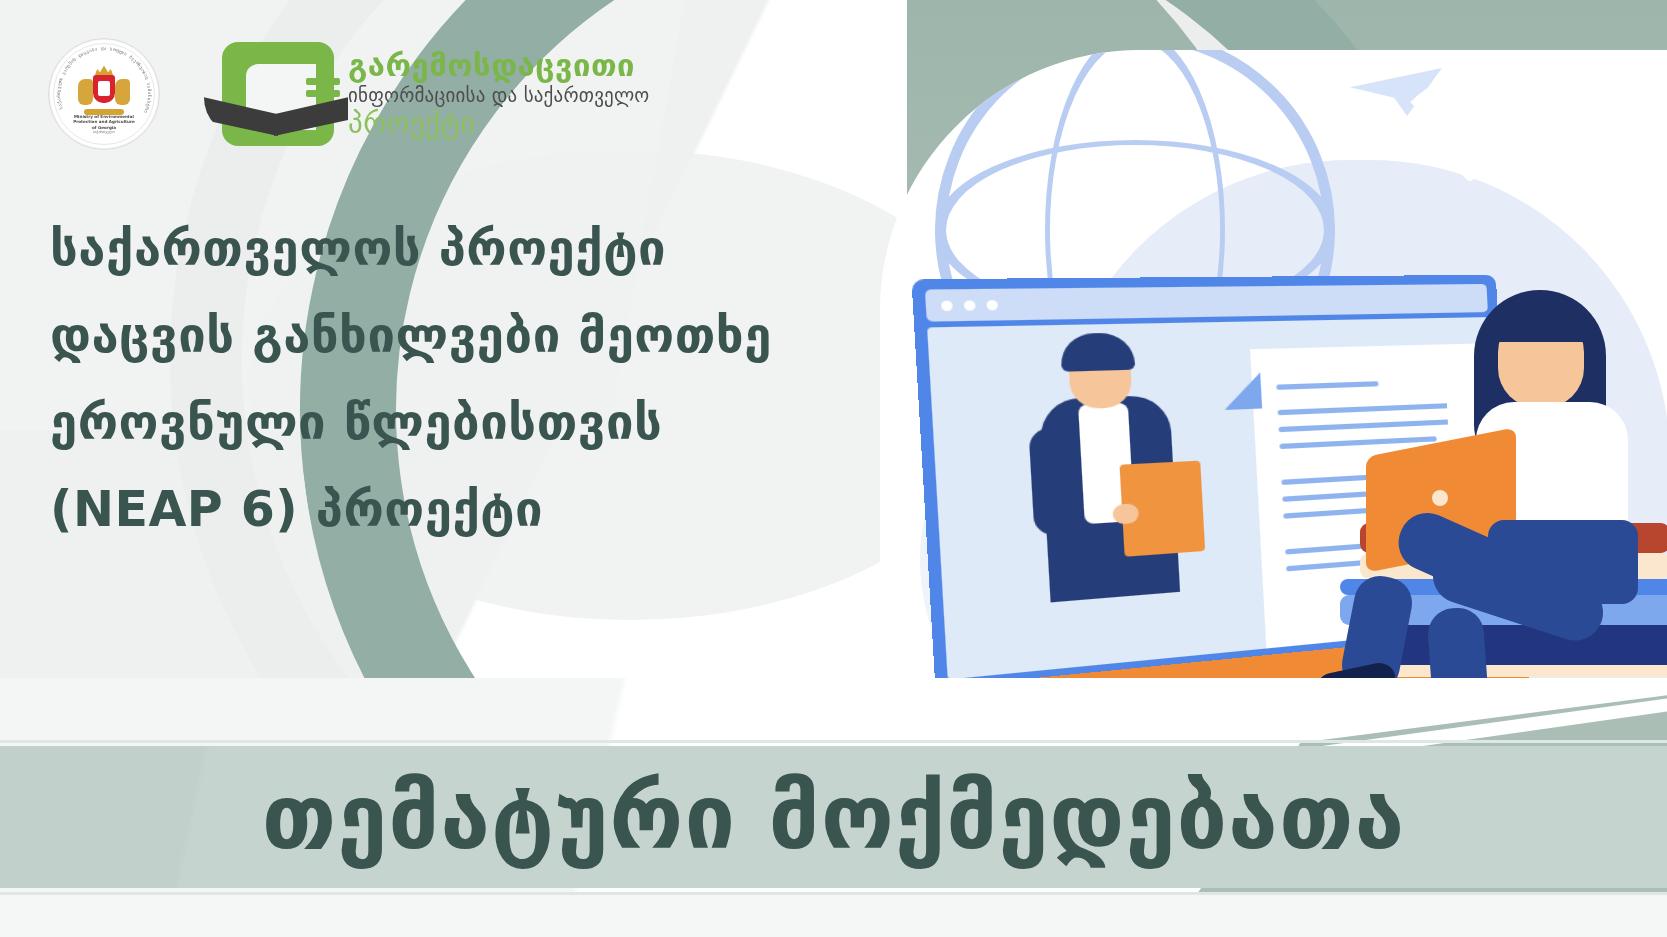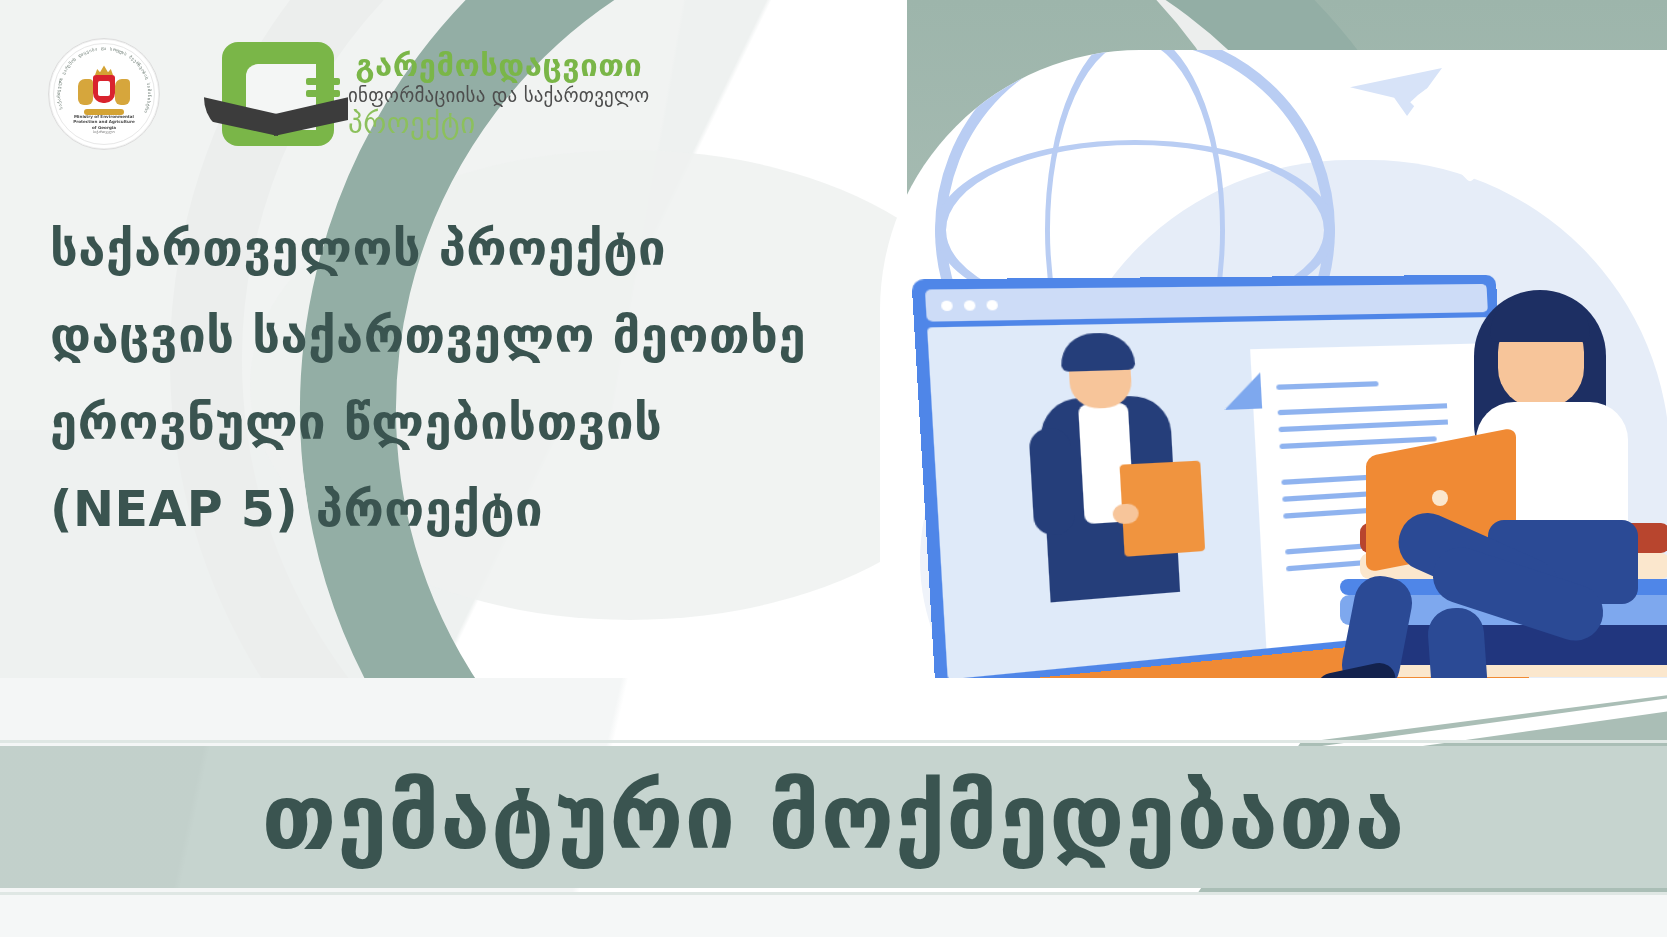--- a/index.html
+++ b/index.html
@@ -268,21 +268,21 @@
     clip-path:polygon(0 8%,100% 48%,100% 100%,0 62%);
   }
   .eiec-book-r{
     position:absolute;left:52px;top:52px;width:74px;height:42px;
     background:#3c3c3c;
     clip-path:polygon(0 48%,100% 8%,100% 62%,0 100%);
   }
   .eiec-bars{position:absolute;right:-6px;top:36px;}
   .eiec-bar{height:7px;background:#7ab648;border-radius:2px;margin-bottom:5px;}
   .eiec-text{display:flex;flex-direction:column;line-height:1;}
-  .eiec-l1{font-size:31px;font-weight:bold;color:#7ab648;letter-spacing:.5px;text-align:center;}
+  .eiec-l1{font-size:31px;font-weight:bold;color:#7ab648;letter-spacing:.5px;}
   .eiec-l2{font-size:19px;color:#4d4d4d;margin-top:5px;letter-spacing:.2px;}
   .eiec-l3{font-size:29px;color:#8cc05c;margin-top:4px;letter-spacing:.5px;}
 
   
   .title-block{
     position:absolute;left:50px;top:205px;z-index:40;width:700px;
   }
   .title-line{
     font-size:49px;line-height:87px;font-weight:bold;color:#3a5450;
     letter-spacing:.5px;white-space:nowrap;
@@ -546,23 +546,23 @@
       <div class="eiec-text">
         <div class="eiec-l1">გარემოსდაცვითი</div>
         <div class="eiec-l2">ინფორმაციისა და საქართველო</div>
         <div class="eiec-l3">პროექტი</div>
       </div>
     </div>
   </div>
 
   <div class="title-block">
     <div class="title-line">საქართველოს პროექტი</div>
-    <div class="title-line">დაცვის საქართველო მეოთხე</div>
+    <div class="title-line">დაცვის განხილვები მეოთხე</div>
     <div class="title-line">ეროვნული წლებისთვის</div>
-    <div class="title-line">(NEAP 5) პროექტი</div>
+    <div class="title-line">(NEAP 6) პროექტი</div>
   </div>
 
   <div class="banner">
     <div class="banner-white"></div>
     <div class="banner-diag"></div>
     <div class="banner-right-sage"></div>
     <div class="banner-right-stripe"></div>
     <div class="banner-slab-top"></div>
     <div class="banner-slab">
       <div class="banner-slab-shade"></div>

